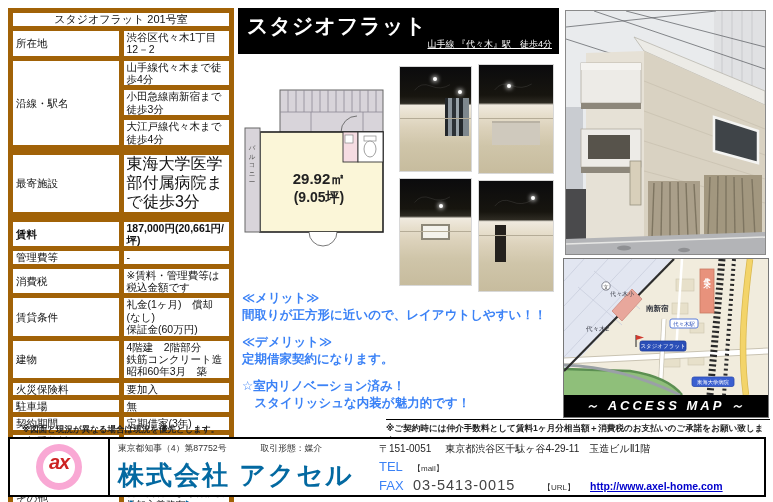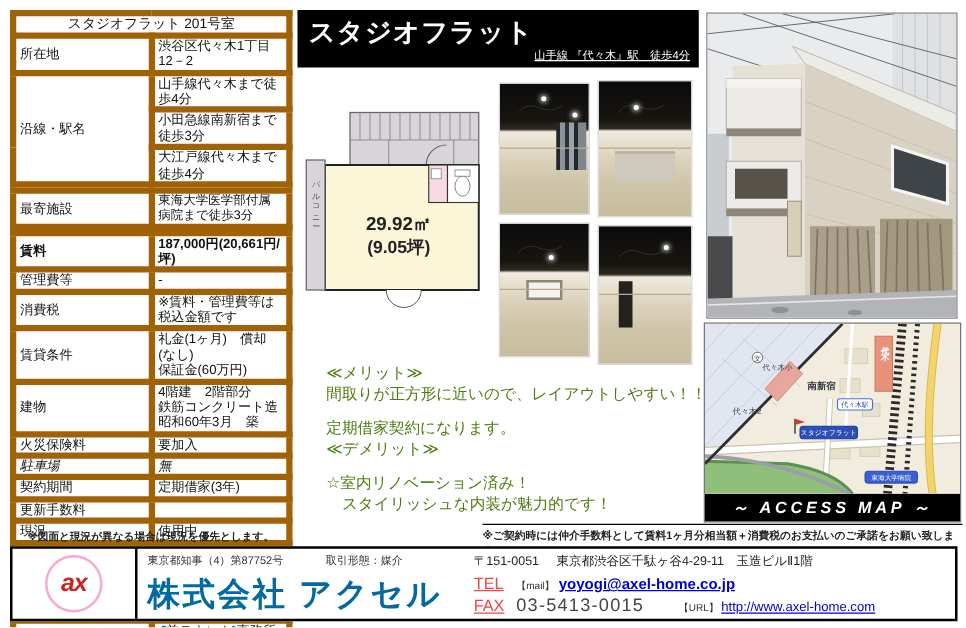--- a/index.html
+++ b/index.html
@@ -36,51 +36,51 @@
   .photo .light { position:absolute; width:4px; height:4px; border-radius:50%; background:#fff; box-shadow:0 0 4px 1px rgba(255,255,255,.8); }
   .photo .wm { position:absolute; left:16%; top:8%; width:60%; height:24%; opacity:.6; }
   .photo .glassdoor { position:absolute; right:2px; top:30%; width:34%; height:36%;
     background:linear-gradient(90deg,#23272b 0 12%,#8b949b 12% 28%,#2c3136 28% 44%,#9aa3a9 44% 58%,#23272b 58% 74%,#7e878d 74% 100%); }
   .photo .partition { position:absolute; left:18%; top:52%; width:64%; height:22%; background:#cfc9bd; border-top:2px solid #b9b2a4; }
   .photo .window { position:absolute; left:30%; top:42%; width:40%; height:16%; background:#f4f2ec; border:2px solid #8d8778; }
   .photo .doorpanel { position:absolute; left:22%; top:40%; width:14%; height:34%; background:#24211d; }
   .photo .wallline { position:absolute; left:0; top:49%; width:100%; height:1px; background:#b5ac97; }
 
   
-  .merit { position:absolute; left:261px; top:290px; width:322px; font-size:12.5px; font-weight:normal; line-height:1.32; color:#4d7c0f; }
+  .merit { position:absolute; left:242px; top:290px; width:322px; font-size:12.5px; font-weight:bold; line-height:1.32; color:#3b82f6; }
   .merit .gap { height:11px; }
 
   
   .bldg-photo { position:absolute; left:565px; top:10px; width:201px; height:245px; border:1px solid #8a8a8a; background:#e9ebed; }
   .map-box { position:absolute; left:563px; top:258px; width:206px; height:160px; border:1px solid #777; background:#f1ecdd; }
   .map-svg { display:block; width:204px; height:136px; }
   .access-bar { width:100%; height:22px; background:#000; color:#fff; display:flex; align-items:center; justify-content:center;
     font-size:13px; font-weight:bold; font-style:italic; letter-spacing:3px; }
 
   
   .notice { position:absolute; left:386px; top:419px; width:384px; border-top:1px solid #000; padding-top:3px;
     font-size:8.6px; font-weight:bold; color:#222; }
 
   
   .footer { position:absolute; left:8px; top:437px; width:758px; height:60px; border:2px solid #000; display:flex; background:#fff; }
   .f-logo { flex:0 0 100px; border-right:2px solid #000; display:flex; align-items:center; justify-content:center; }
-  .f-logo .circle { width:46px; height:46px; border:2px solid #f9a8d4; border-radius:50%; display:flex; align-items:center; justify-content:center; }
+  .f-logo .circle { width:46px; height:46px; border:7px solid #f9a8d4; border-radius:50%; display:flex; justify-content:center; }
   .f-logo .mark { color:#cc2222; font-weight:bold; font-style:italic; font-size:20px; letter-spacing:-1px; }
   .f-company { flex:0 0 265px; padding:4px 8px 2px; }
   .f-top { display:flex; font-size:8.8px; color:#333; gap:34px; }
   .f-name { font-size:26px; font-weight:bold; letter-spacing:2px; margin-top:3px; color:#0369a1; }
   .f-branch { font-size:16px; font-weight:bold; margin-top:3px; color:#222; }
   .f-contact { flex:1; padding:3px 4px 2px 4px; }
   .f-addr { font-size:10px; color:#222; display:flex; gap:14px; }
   .f-line { display:flex; align-items:baseline; margin-top:3px; }
-  .f-tf-lbl { font-size:13px; color:#ef4444; width:34px;text-decoration:underline; }
+  .f-tf-lbl { font-size:13px; color:#3b82f6; width:34px; }
   .f-tf-num { font-size:14.5px; color:#444; letter-spacing:1px; width:130px; }
   .f-bracket { font-size:8px; color:#333; width:34px; }
   a.f-link { color:#0000cc; font-size:12px; font-weight:bold; text-decoration:underline; }
-  a.f-link.small { font-size:10.5px; font-weight:normal; }
+  a.f-link.small { font-size:10.5px; font-weight:bold;margin-left:13px; }
 </style>
 </head>
 <body>
 
 <div class="page">
 
   <div class="left-panel">
     <table class="prop">
       <tbody>
         <tr class="room">
@@ -98,21 +98,21 @@
             <td>小田急線南新宿まで徒歩3分</td>
           </tr>
         <tr style="height:15px;">
             <td>大江戸線代々木まで徒歩4分</td>
           </tr>
         <tr class="sp">
             <td colspan="2"></td>
           </tr>
         <tr style="height:18px;">
           <td class="lbl">最寄施設</td>
-          <td style="font-size:10px;">東海大学医学部付属病院まで徒歩3分</td>
+          <td style="font-size:16px;">東海大学医学部付属病院まで徒歩3分</td>
         </tr>
         <tr class="sp">
             <td colspan="2"></td>
           </tr>
         <tr style="height:15px;font-weight:bold;">
           <td class="lbl">賃料</td>
           <td>187,000円(20,661円/坪)</td>
         </tr>
         <tr style="height:14px;">
           <td class="lbl">管理費等</td>
@@ -130,21 +130,21 @@
         <tr style="height:40px;">
           <td class="lbl">建物</td>
           <td class="preline">4階建　2階部分
 鉄筋コンクリート造
 昭和60年3月　築</td>
         </tr>
         <tr style="height:15px;">
           <td class="lbl">火災保険料</td>
           <td>要加入</td>
         </tr>
-        <tr style="height:14px;font-style:italic;">
+        <tr style="height:14px;">
           <td class="lbl">駐車場</td>
           <td>無</td>
         </tr>
         <tr style="height:14px;">
           <td class="lbl">契約期間</td>
           <td>定期借家(3年)</td>
         </tr>
         <tr style="height:13px;">
           <td class="lbl">更新手数料</td>
           <td></td>
@@ -252,22 +252,22 @@
       </svg>
     <span class="light" style="left:70%; top:14%;"></span>
     <span class="doorpanel"></span>
       <span class="wallline"></span>
   </div>
 
   <div class="merit">
     <div>≪メリット≫</div>
     <div>間取りが正方形に近いので、レイアウトしやすい！！</div>
     <div class="gap"></div>
+    <div>≪デメリット≫</div>
     <div>定期借家契約になります。</div>
-    <div>≪デメリット≫</div>
     <div class="gap"></div>
     <div>☆室内リノベーション済み！</div>
     <div>　スタイリッシュな内装が魅力的です！</div>
   </div>
 
   <div class="bldg-photo">
     <svg width="199" height="243" viewBox="0 0 199 243">
       <rect x="0" y="0" width="199" height="243" fill="#e9ebed"></rect>
       <rect x="148" y="0" width="51" height="92" fill="#e0e1e3"></rect>
       <g stroke="#c9cacd" stroke-width="1">
@@ -414,21 +414,20 @@
       <div class="f-branch">代々木店</div>
     </div>
     <div class="f-contact">
       <div class="f-addr">
         <span>〒151-0051</span>
         <span>東京都渋谷区千駄ヶ谷4-29-11　玉造ビルⅡ1階</span>
       </div>
       <div class="f-line">
         <span class="f-tf-lbl">TEL</span>
         <span class="f-bracket">【mail】</span>
-        <a class="f-link" href="#">yoyogi@axel-home.co.jp</a>
       </div>
       <div class="f-line">
         <span class="f-tf-lbl">FAX</span>
         <span class="f-tf-num">03-5413-0015</span>
         <span class="f-bracket">【URL】</span>
         <a class="f-link small" href="#">http://www.axel-home.com</a>
       </div>
     </div>
   </div>
 

